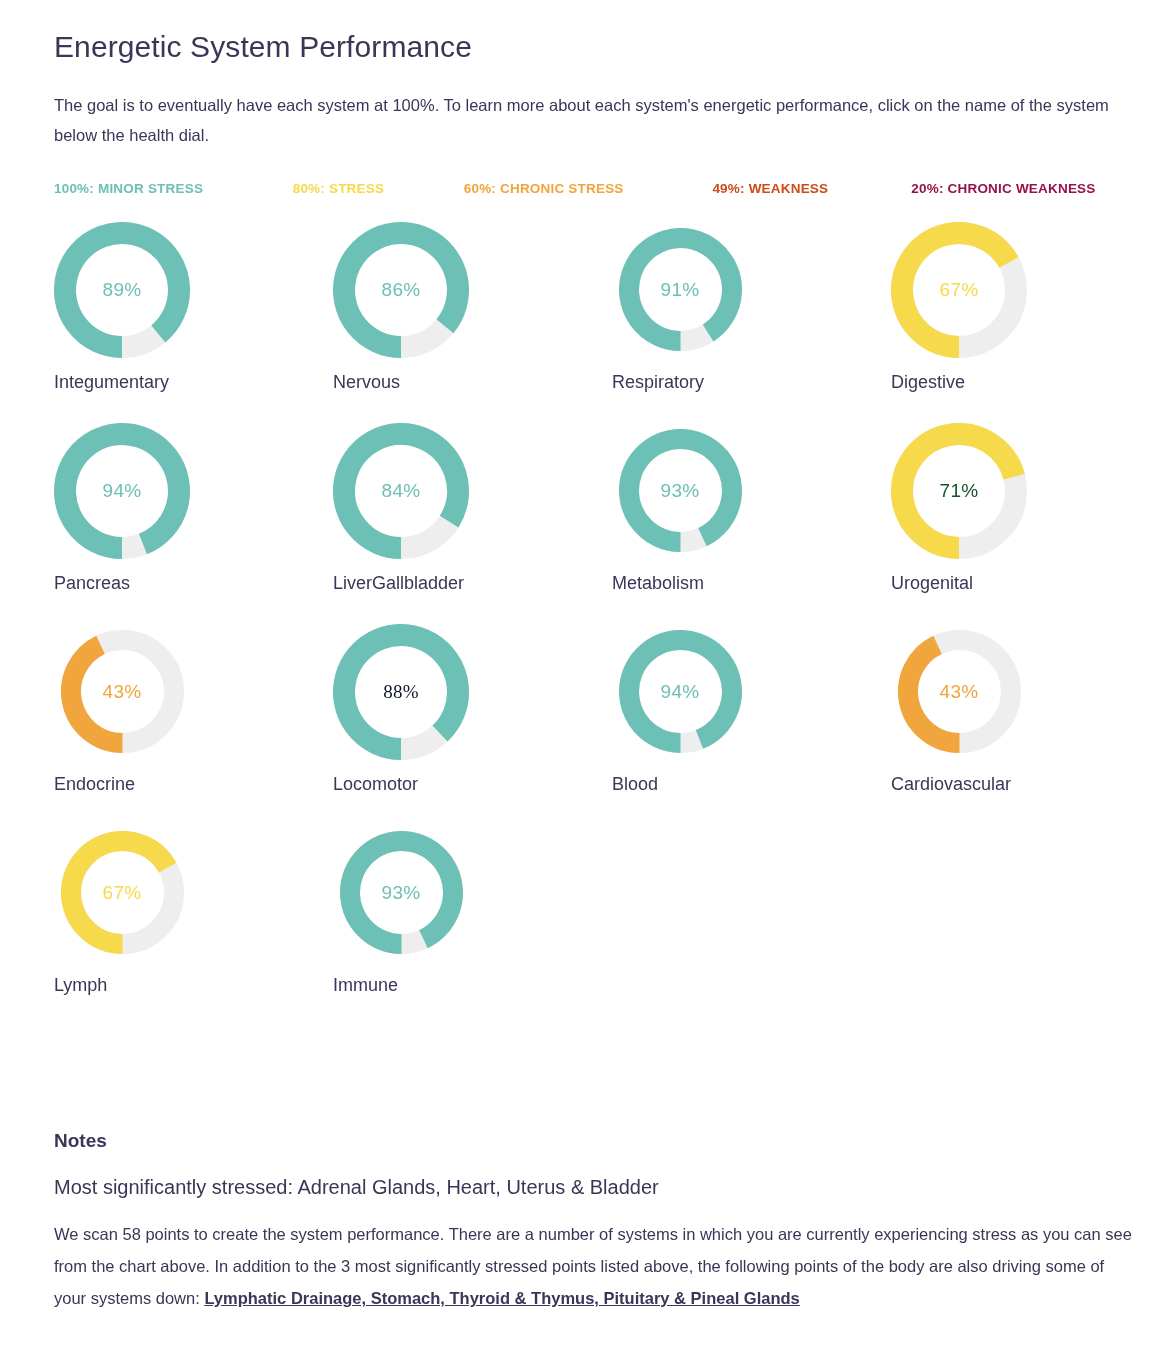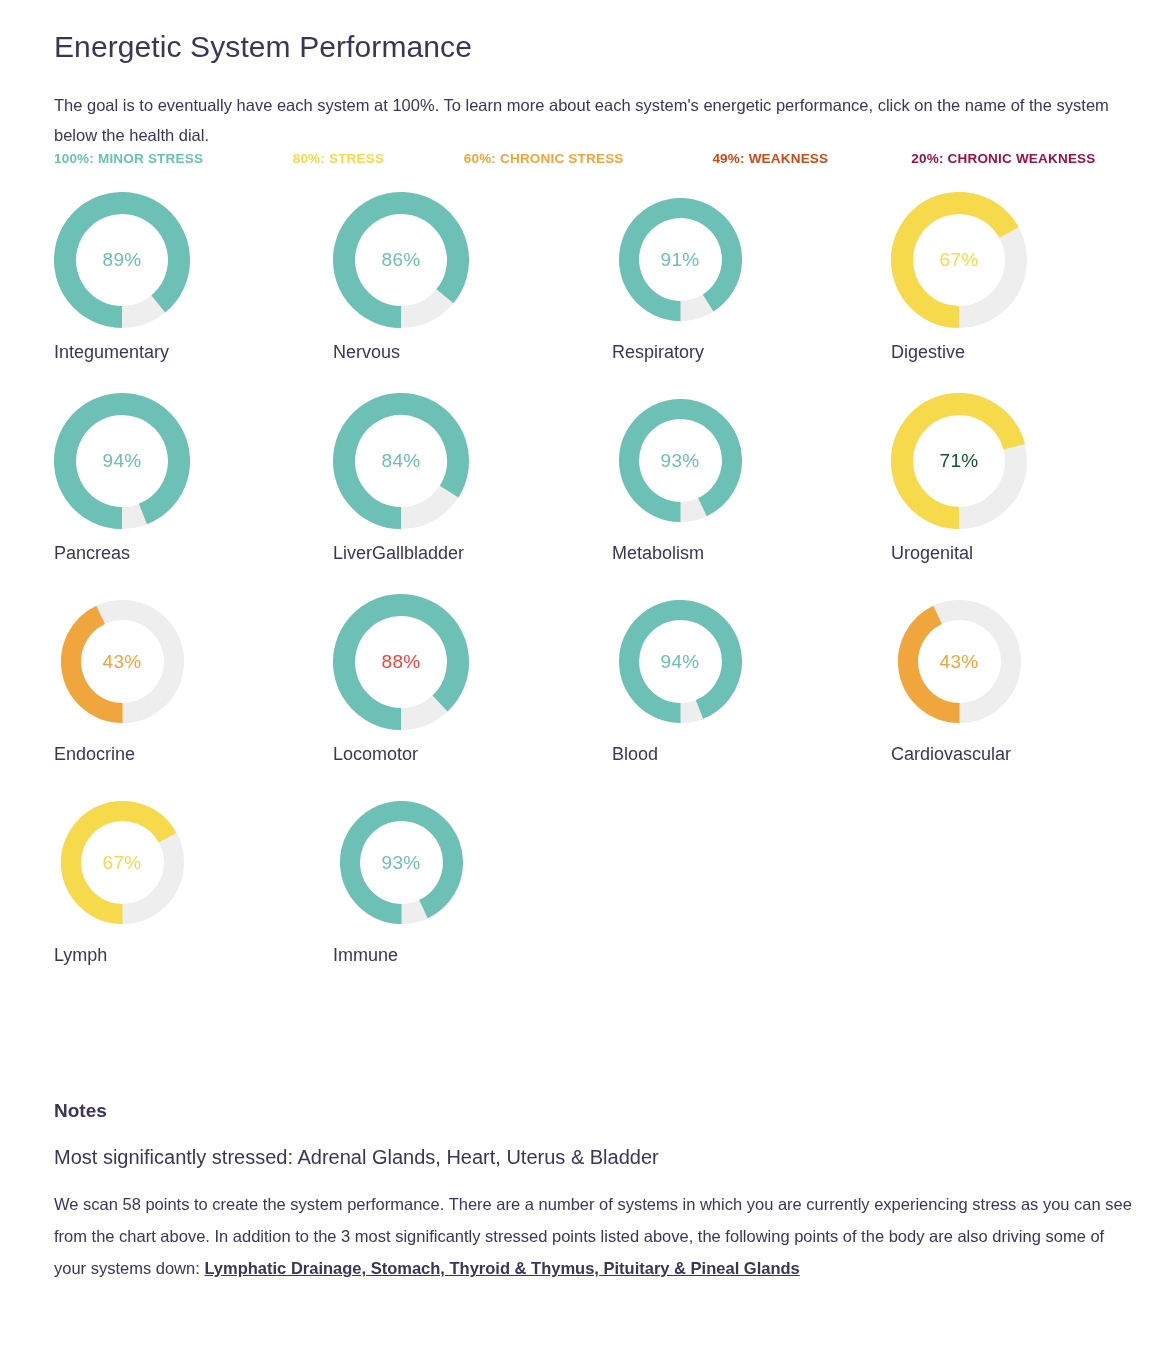--- a/index.html
+++ b/index.html
@@ -30,20 +30,21 @@
   }
   .intro {
     font-size: 16.5px;
     line-height: 1.85;
     color: #3d3557;
     margin: 24px 0 0 0;
     max-width: 1075px;
     font-weight: 400;
   }
   .legend {
+    margin-top: 30px;
     display: flex;
     align-items: center;
     width: 1096px;
   }
   .legend-item {
     font-size: 13.5px;
     font-weight: bold;
     letter-spacing: 0.2px;
     white-space: nowrap;
   }
@@ -229,21 +230,21 @@
           <div class="dial-value" style="color: rgb(240, 166, 60);">43%</div>
         </div>
         <div class="dial-label">Endocrine</div>
       </div>
       <div class="gauge-cell">
         <div class="dial-wrap">
           <svg width="136" height="136" viewBox="0 0 136 136" style="left: 0px; top: 0px;">
             <circle cx="68" cy="68" r="57" fill="none" stroke="#eeeeee" stroke-width="22"></circle>
             <path d="M 68.00 125.00 A 57 57 0 1 1 107.02 109.55" fill="none" stroke="#6dc0b5" stroke-width="22" stroke-linecap="butt"></path>
           </svg>
-          <div class="dial-value" style="color: #ef4444;">88%</div>
+          <div class="dial-value" style="color: #0f172a; font-family: Liberation Serif, serif;">88%</div>
         </div>
         <div class="dial-label">Locomotor</div>
       </div>
       <div class="gauge-cell">
         <div class="dial-wrap">
           <svg width="123" height="123" viewBox="0 0 123 123" style="left: 6.5px; top: 6.5px;">
             <circle cx="61.5" cy="61.5" r="51.5" fill="none" stroke="#eeeeee" stroke-width="20"></circle>
             <path d="M 61.50 113.00 A 51.5 51.5 0 1 1 80.46 109.38" fill="none" stroke="#6dc0b5" stroke-width="20" stroke-linecap="butt"></path>
           </svg>
           <div class="dial-value" style="color: rgb(109, 192, 181);">94%</div>

